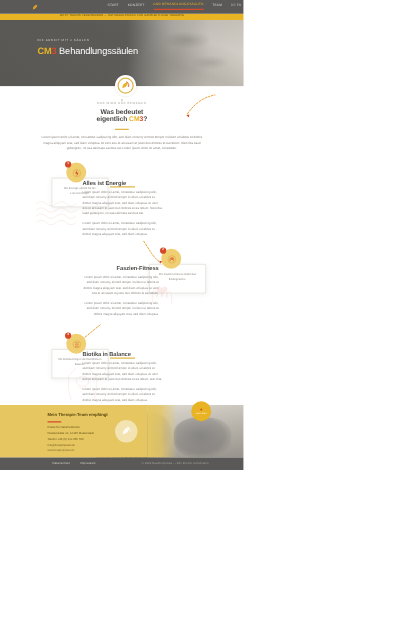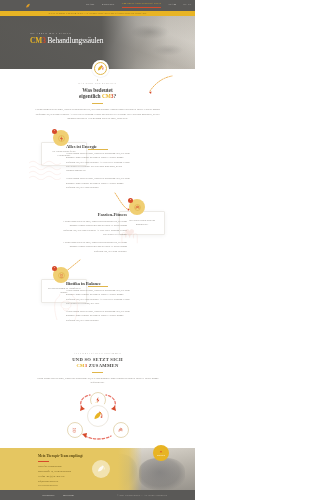--- a/index.html
+++ b/index.html
@@ -5,21 +5,21 @@
 <style>
   * { margin:0; padding:0; box-sizing:border-box; }
   html,body { width:195px; height:500px; }
   body {
     font-family:"Liberation Sans", sans-serif;
     background:#ffffff;
     overflow:hidden;
     position:relative;
     -webkit-font-smoothing:antialiased;
   }
-  .page { width:195px; height:500px; position:relative; overflow:hidden; background:#fff;font-family:Liberation Serif, serif; }
+  .page { width:195px; height:376px; position:relative; overflow:hidden; background:#fff; }
 
   
   .topbar {
     position:absolute; top:0; left:0; width:195px; height:11px;
     background:#5a5957; z-index:40;
     display:flex; align-items:center;
   }
   .nav-logo {
     position:absolute; left:24px; top:2px; width:8px; height:7px;
     display:flex; align-items:center; justify-content:center;

